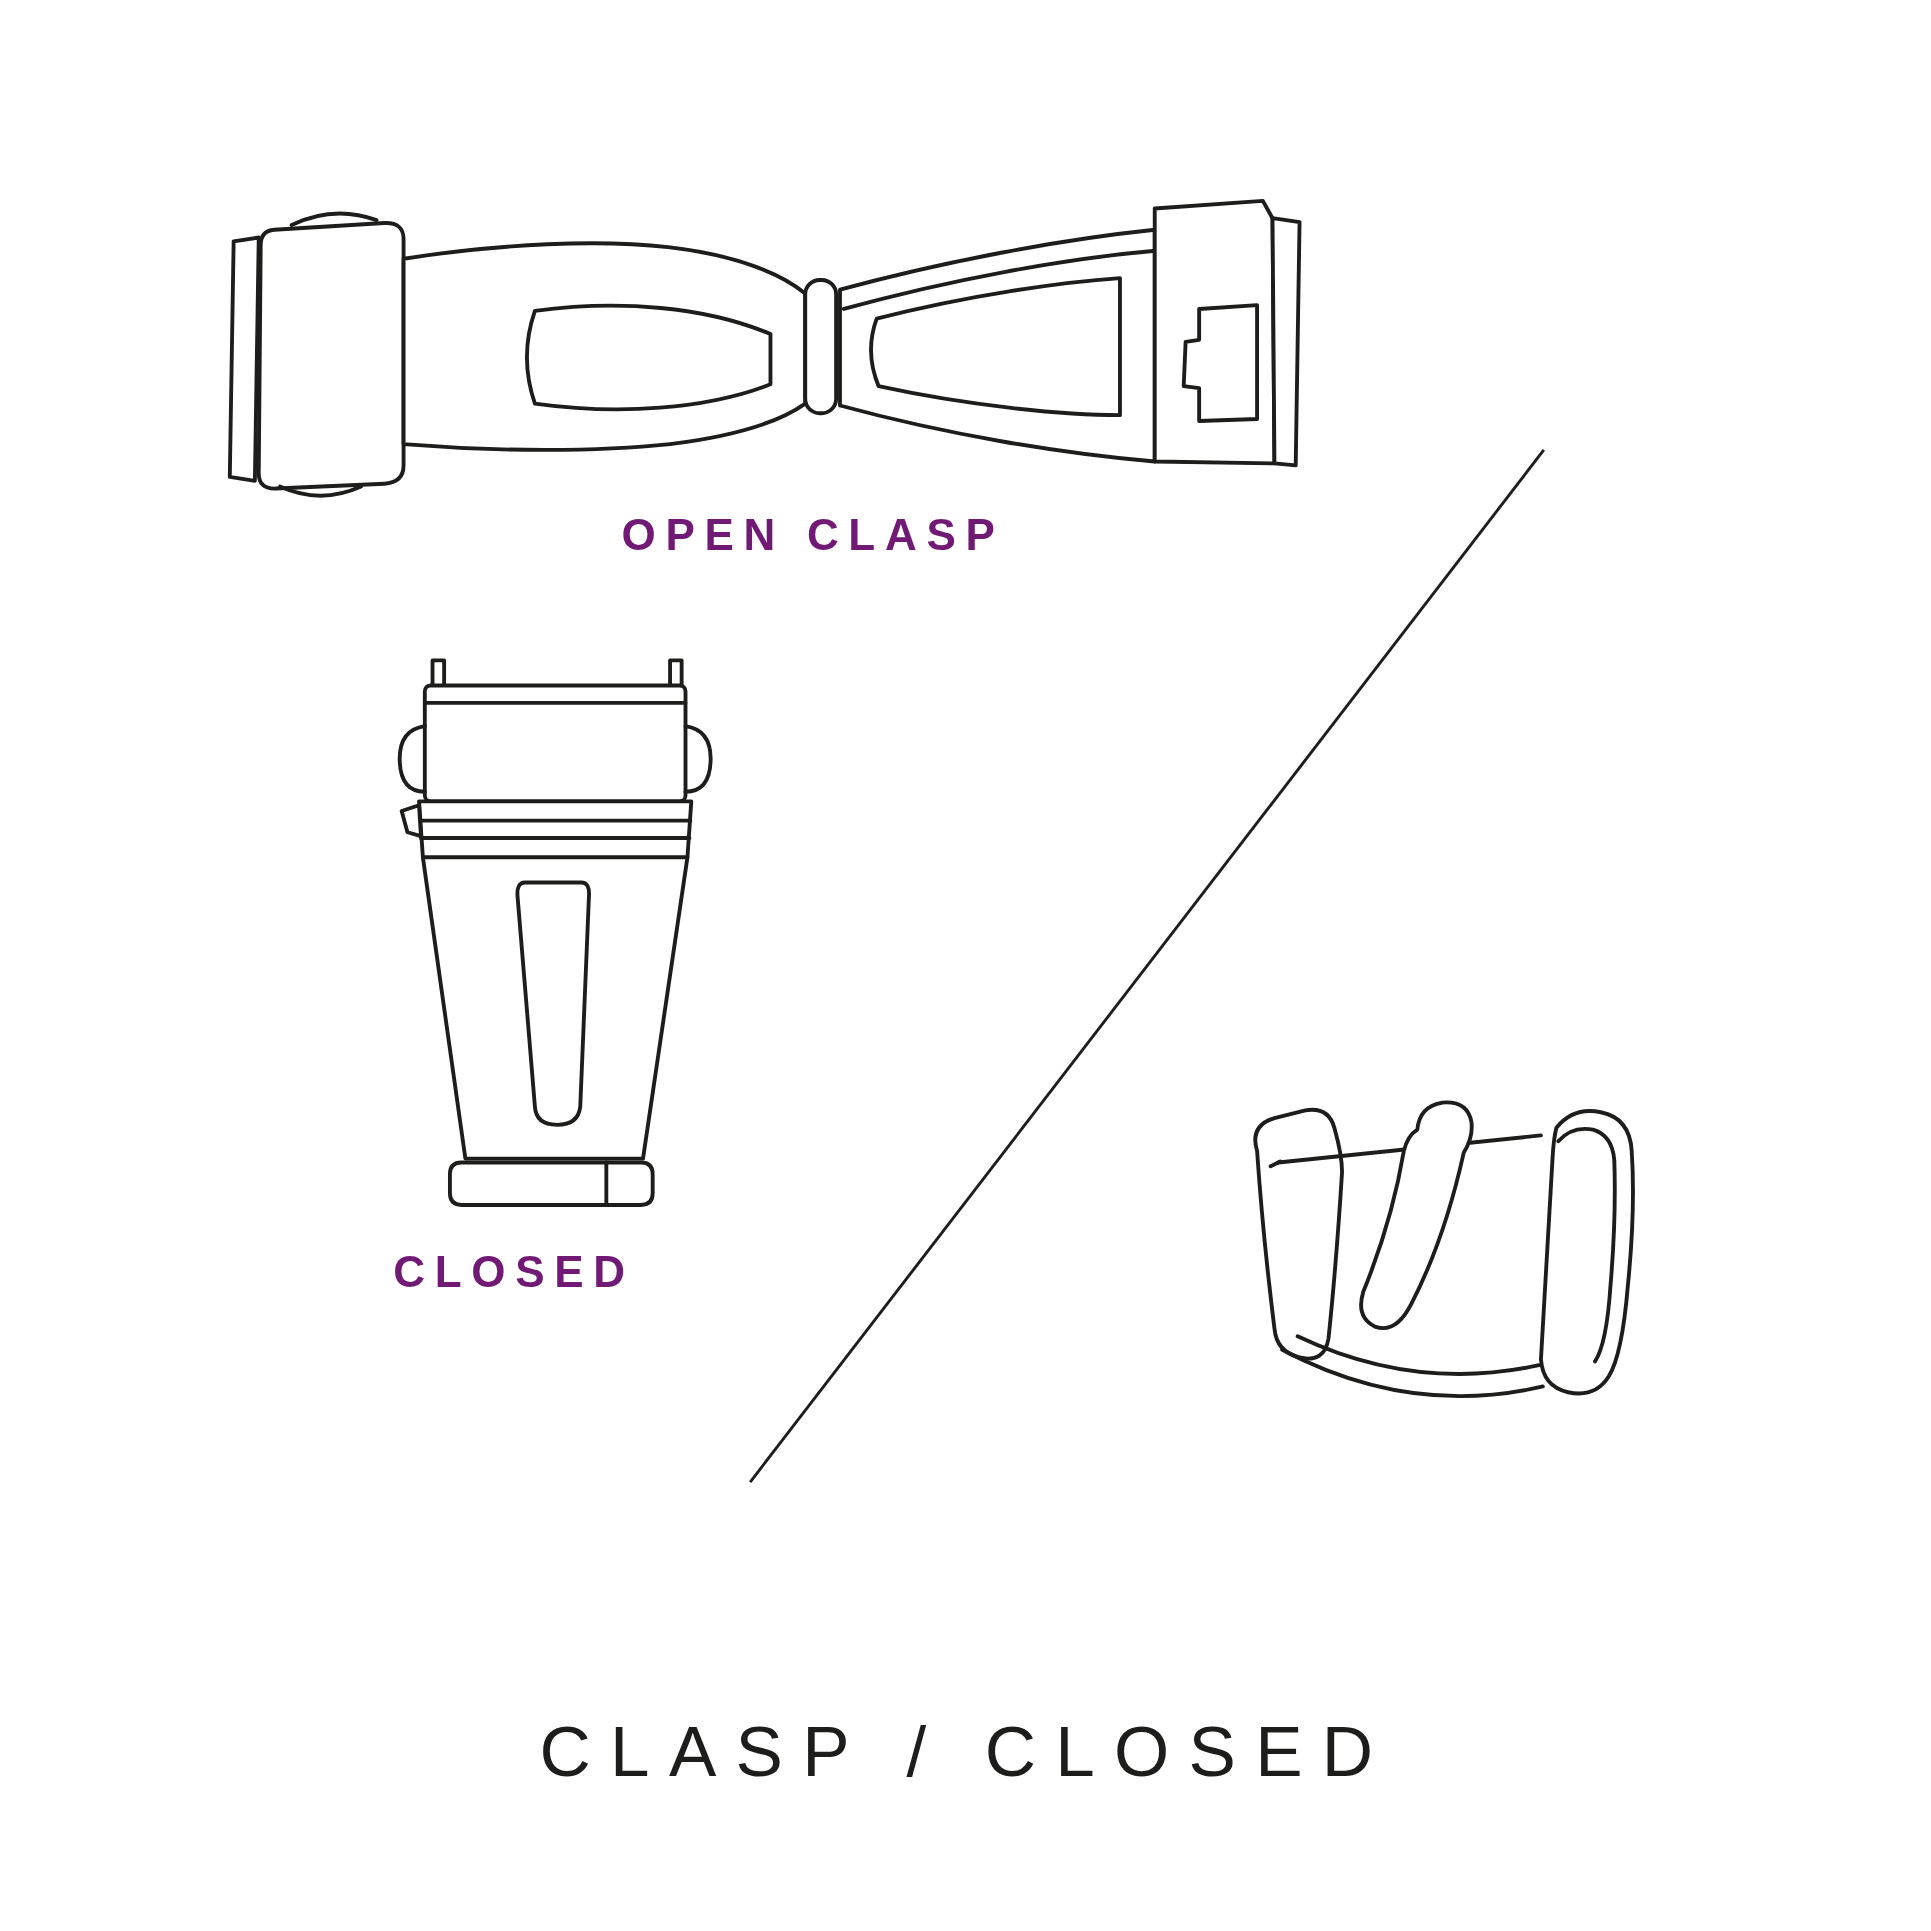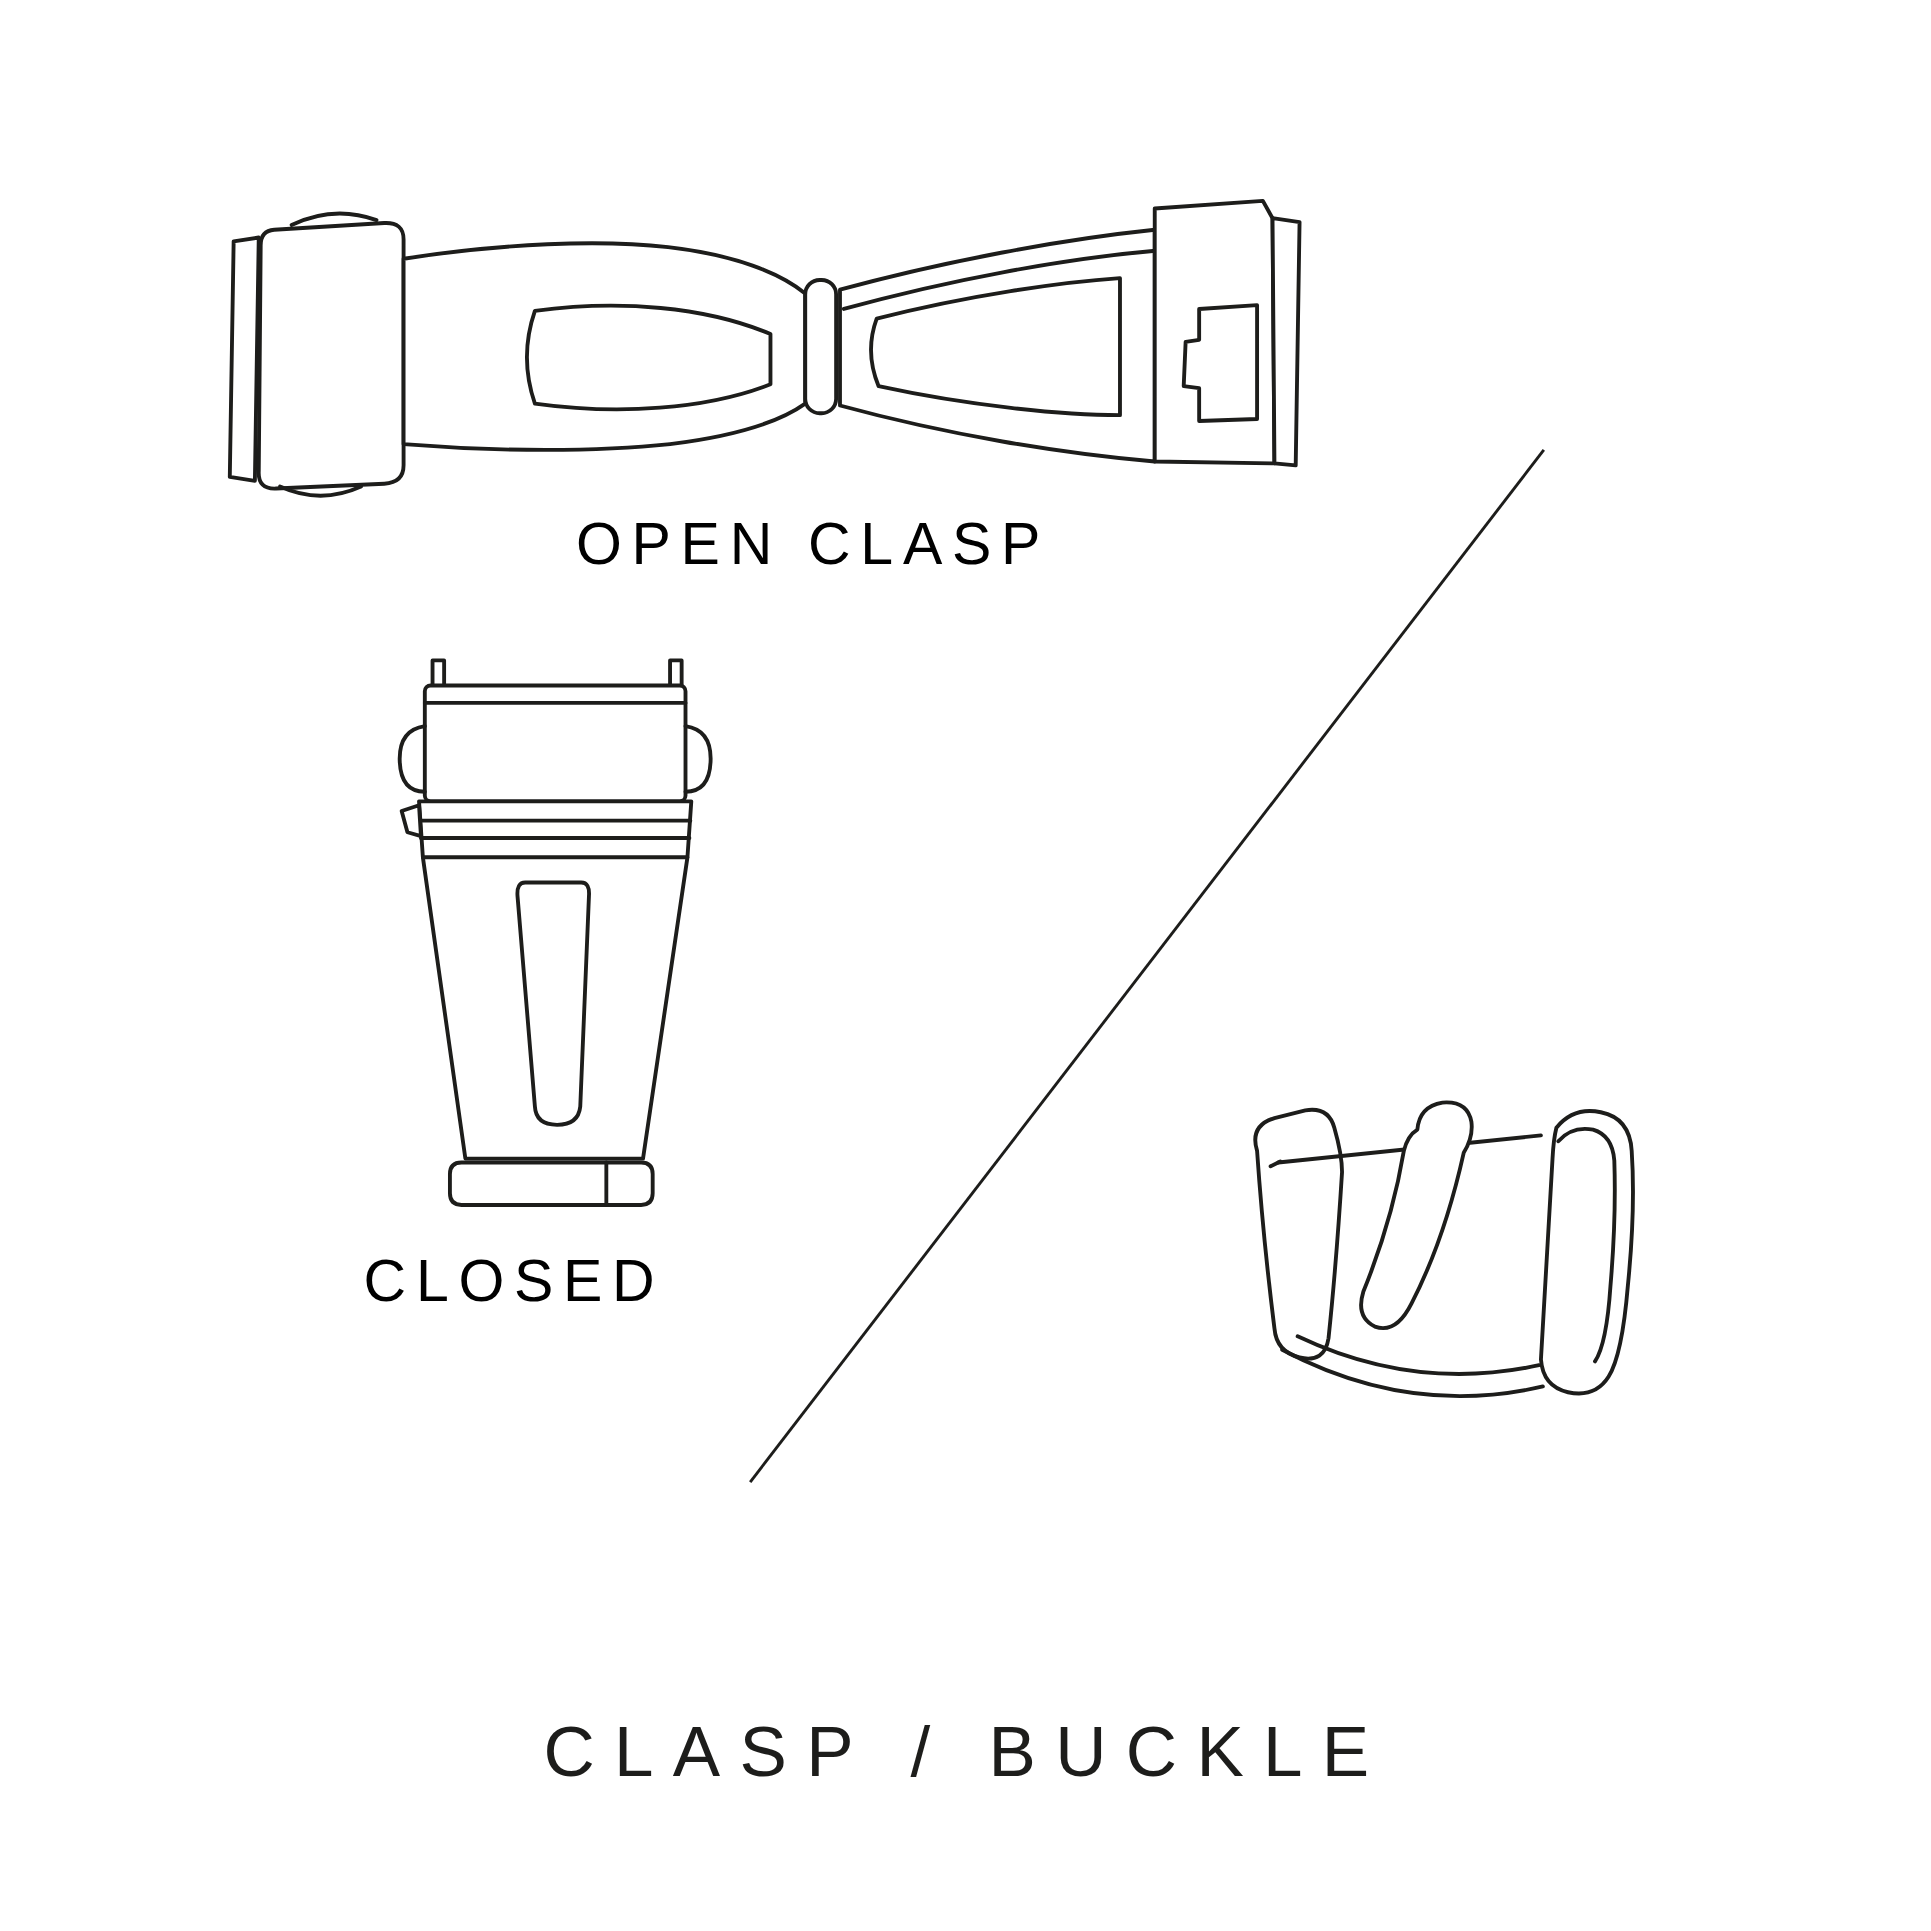--- a/index.html
+++ b/index.html
@@ -19,23 +19,23 @@
     position: absolute;
     left: 0;
     top: 0;
     width: 1931px;
     height: 1931px;
   }
   .label {
     position: absolute;
     transform: translateX(-50%);
     white-space: nowrap;
-    color: #000000;
-    font-size: 59px;
-    font-weight: 400;
+    color: #701a75;
+    font-size: 44px;
+    font-weight: 700;
     letter-spacing: 9.7px;
   }
   .label-open  { left: 813px; top: 510px; }
   .label-closed{ left: 514px; top: 1247px; }
   .title {
     position: absolute;
     left: 966px;
     top: 1711px;
     transform: translateX(-50%);
     white-space: nowrap;
@@ -115,15 +115,15 @@
       <circle fill="#ffffff" cx="1484" cy="1190" r="9"></circle>
 
       <path fill="#ffffff" d="M1468,1170 Q1470,1146 1494,1142 Q1520,1140 1524,1162 Q1526,1178 1516,1194 Q1496,1284 1462,1350 Q1446,1382 1424,1374 Q1404,1364 1412,1338 Q1442,1264 1454,1192 Q1458,1176 1468,1170 Z"></path>
     </g>
   </svg>
 
   <div class="label label-open">OPEN CLASP</div>
 
   <div class="label label-closed">CLOSED</div>
 
-  <h1 class="title">CLASP / BUCKLE</h1>
+  <h1 class="title">CLASP / CLOSED</h1>
 </div>
 
 
 </body></html>

